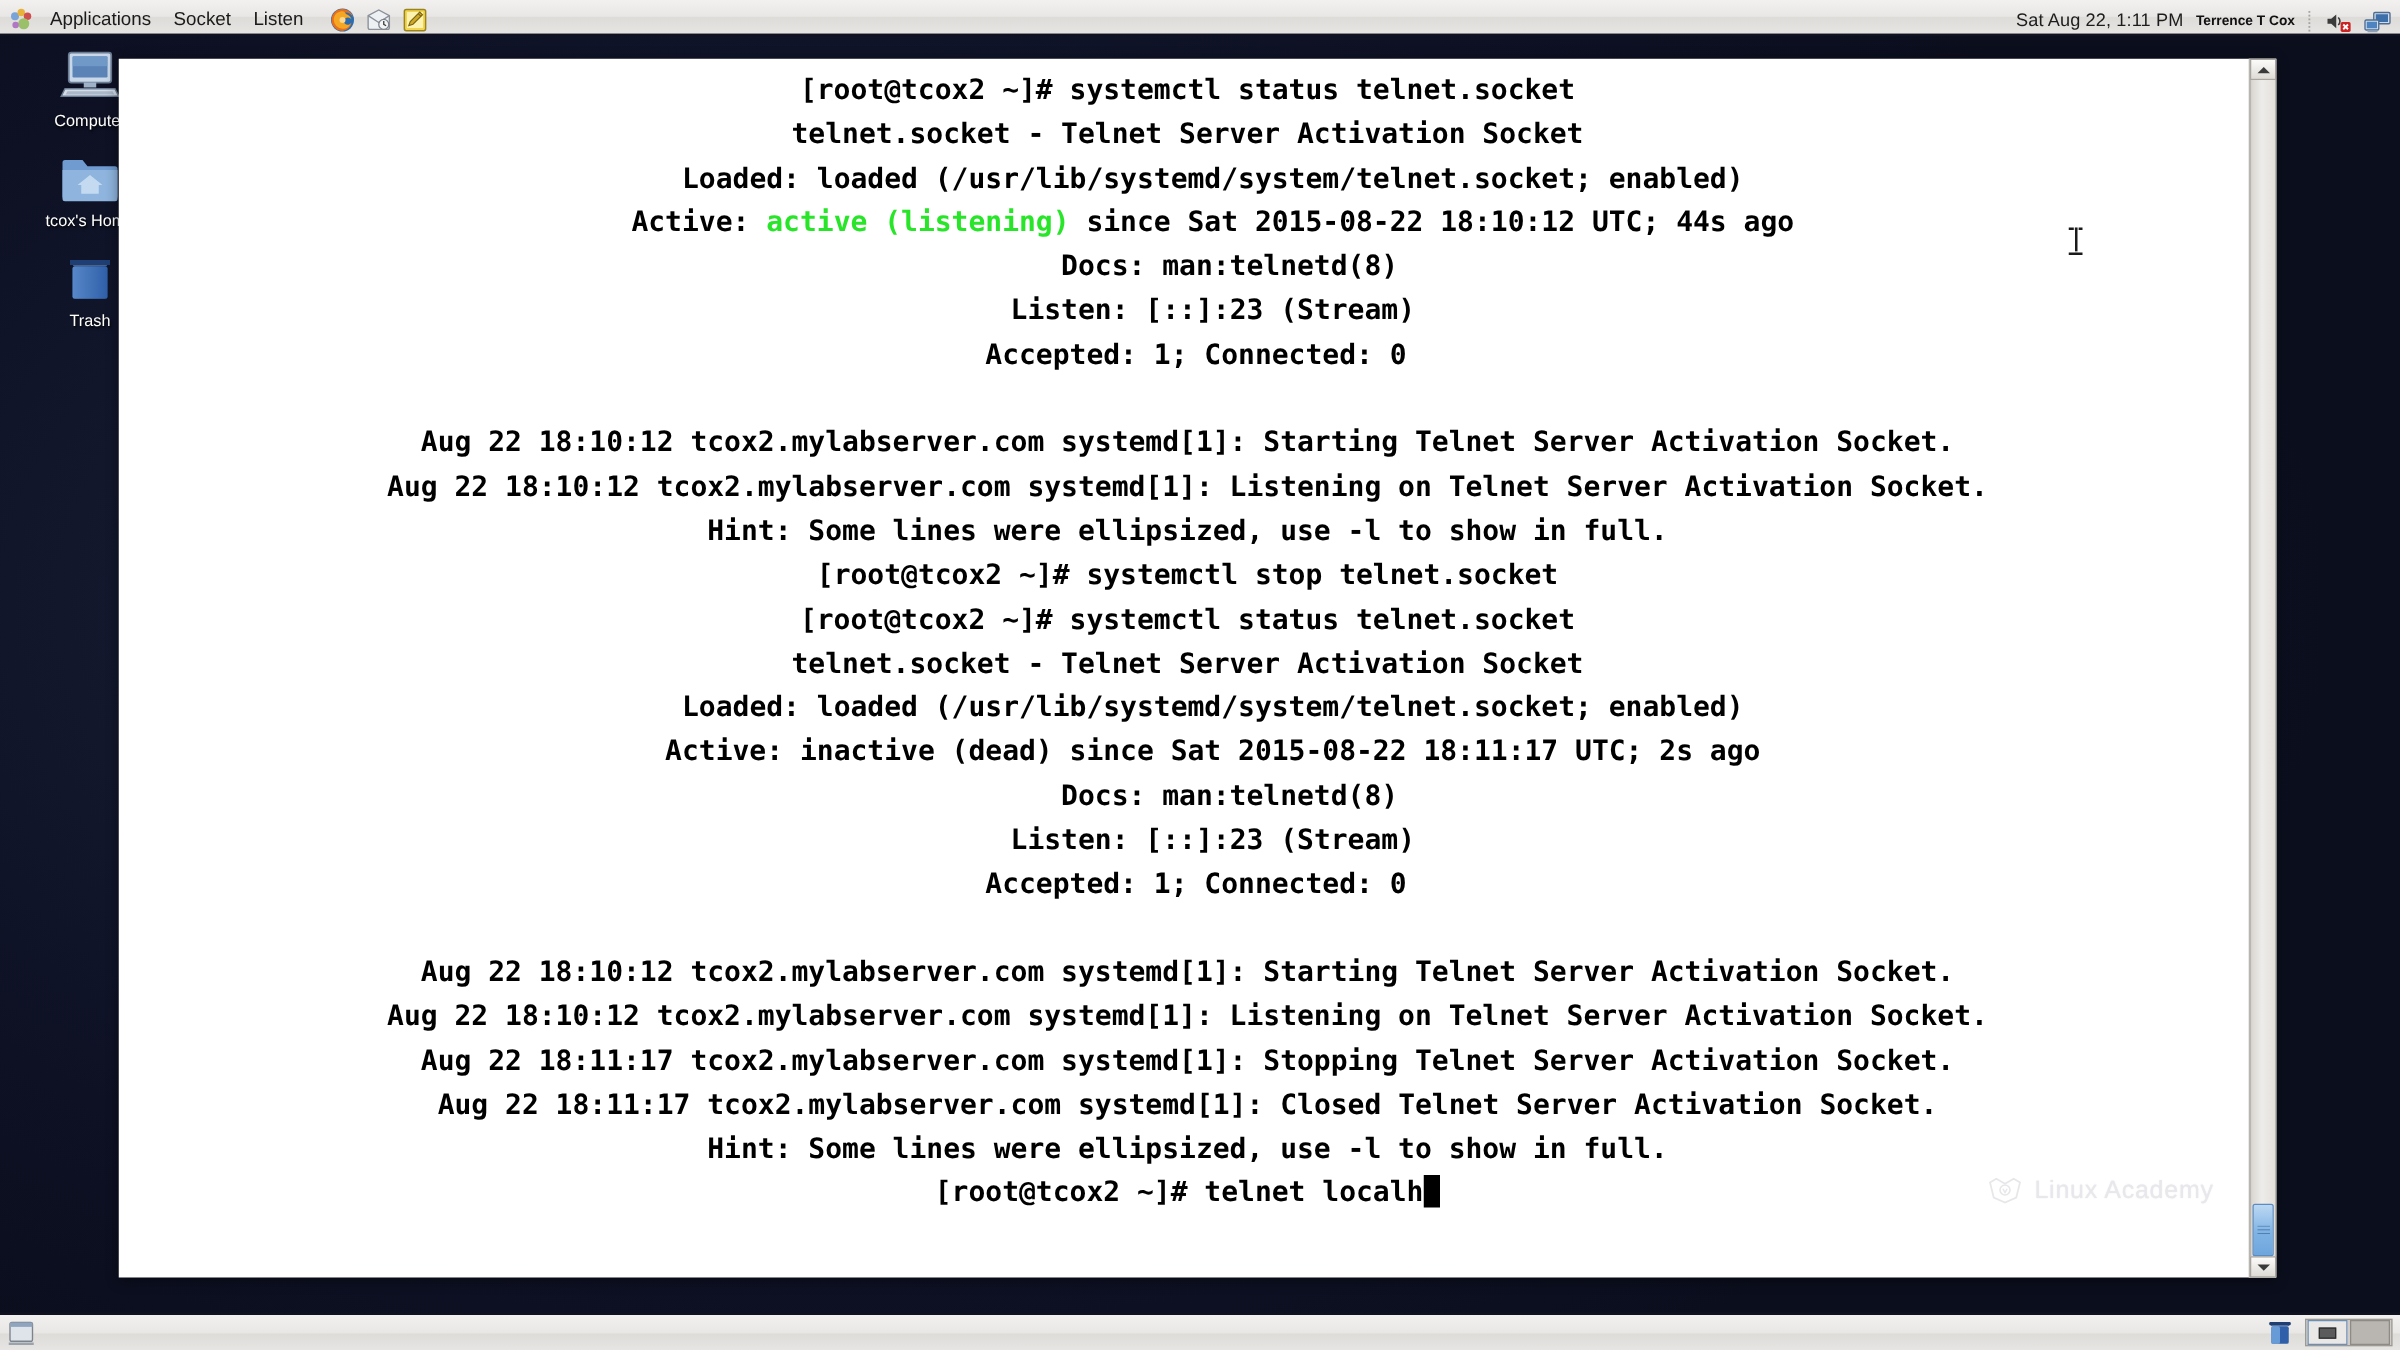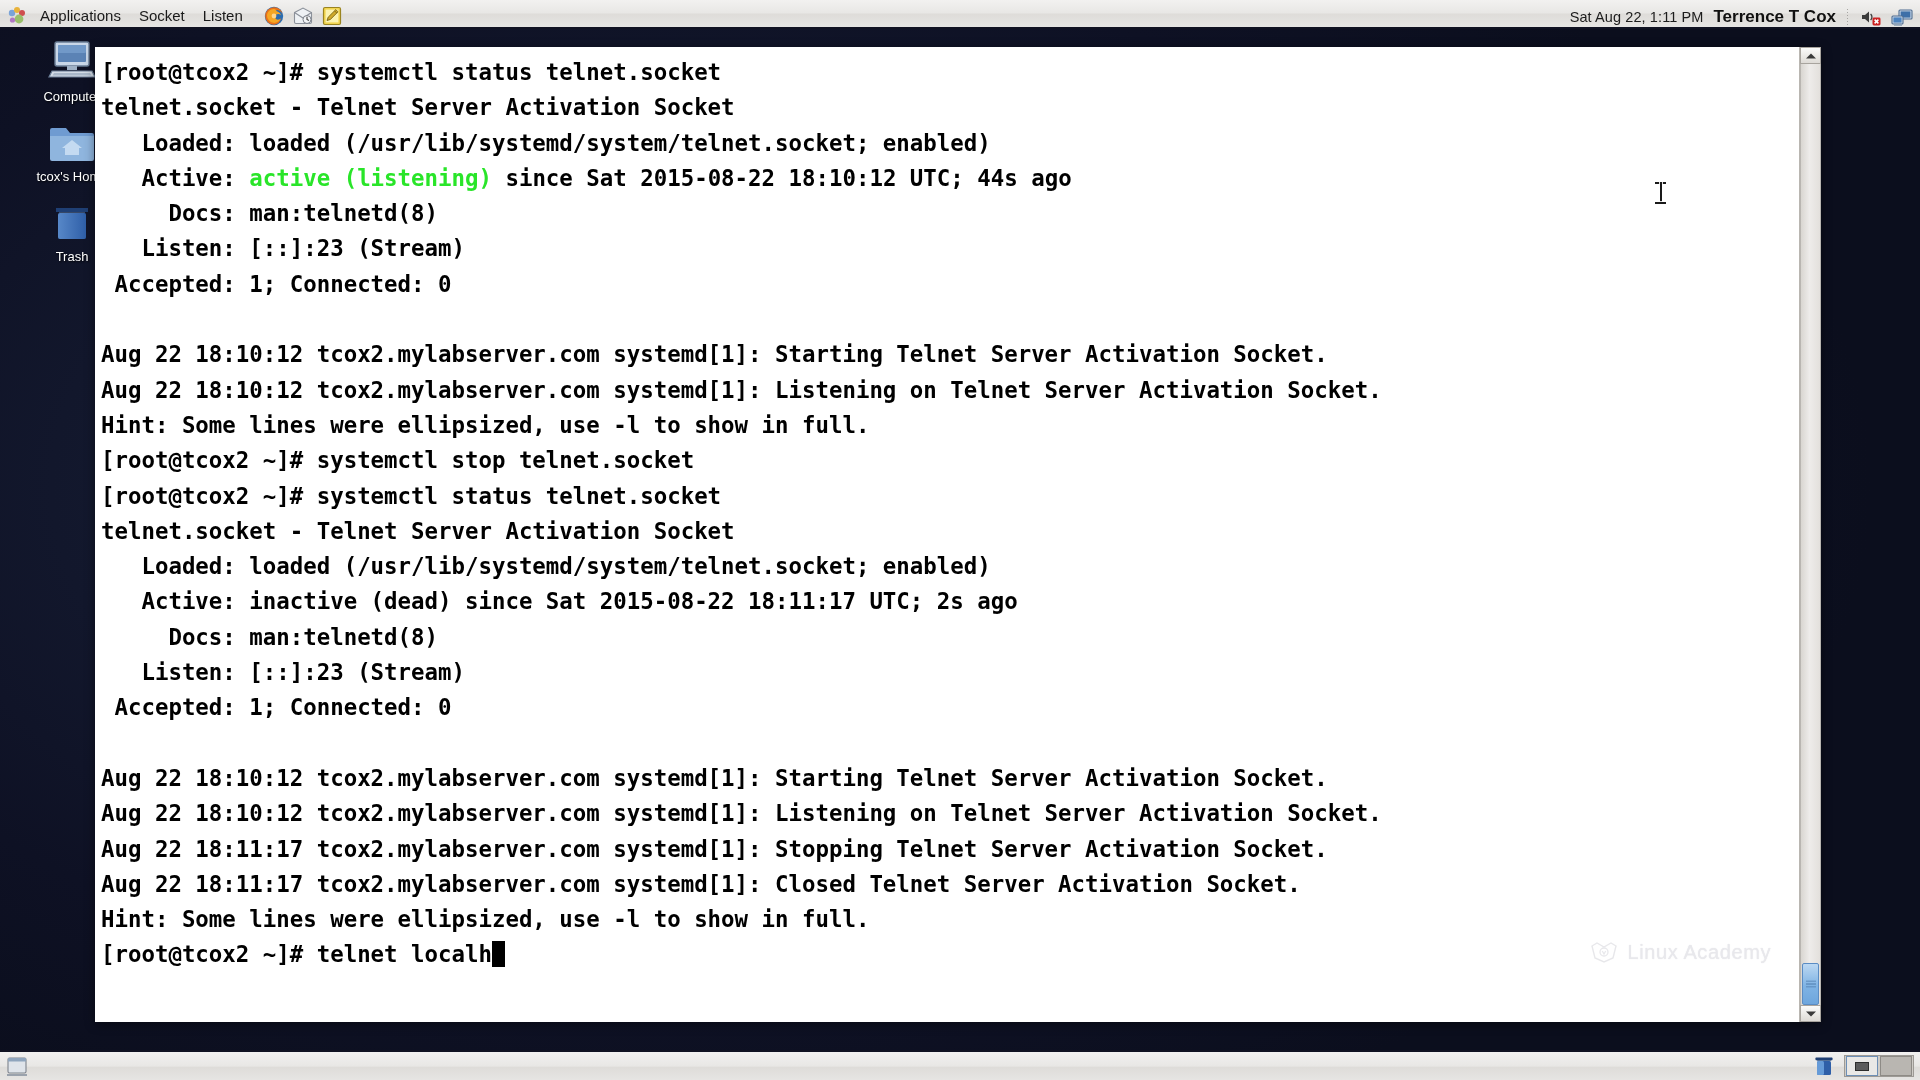--- a/index.html
+++ b/index.html
@@ -42,21 +42,21 @@
     width: 22px; height: 22px; position: relative; margin-right: 2px;
     flex: none;
   }
   .launchers { display: flex; align-items: center; gap: 7px; margin-left: 12px; }
   .launcher-ico { width: 22px; height: 22px; position: relative; flex: none; }
   #panel-right {
     margin-left: auto; display: flex; align-items: center;
     gap: 10px; padding-right: 7px; margin-top: 36px;
   }
   #clock { font-size: 14.5px; color: #1c1c1c; white-space: nowrap; letter-spacing: 0.1px;}
-  #username { font-size: 17px; font-weight: bold; color: #101010; white-space: nowrap; }
+  #username { font-size: 11px; font-weight: bold; color: #101010; white-space: nowrap; }
   .tray-sep {
     width: 3px; height: 18px;
     background-image: radial-gradient(circle, #9a9a98 1px, transparent 1px);
     background-size: 3px 3px;
     opacity: .85;
   }
   .tray-ico { width: 22px; height: 20px; position: relative; flex: none; }
 
   
   .desk-icon {
@@ -79,20 +79,21 @@
     background: #ffffff;
     z-index: 20;
     display: flex;
     box-shadow: 0 2px 10px rgba(0,0,0,.45);
   }
   #term-body {
     flex: 1 1 auto;
     position: relative;
     overflow: hidden;
     padding: 8px 0 0 6px;
+    text-align: center;
   }
   #term-text {
     font-family: "DejaVu Sans Mono", "Liberation Mono", monospace;
     font-size: 22.4px;
     line-height: 35.3px;
     font-weight: bold;
     color: #000000;
     white-space: pre;
     letter-spacing: 0px;
   }

